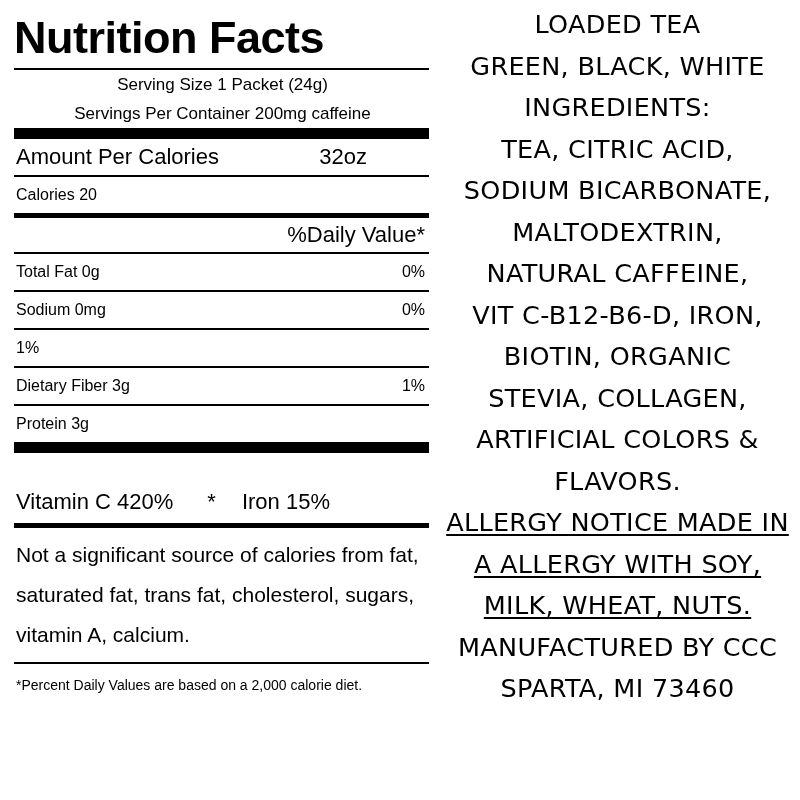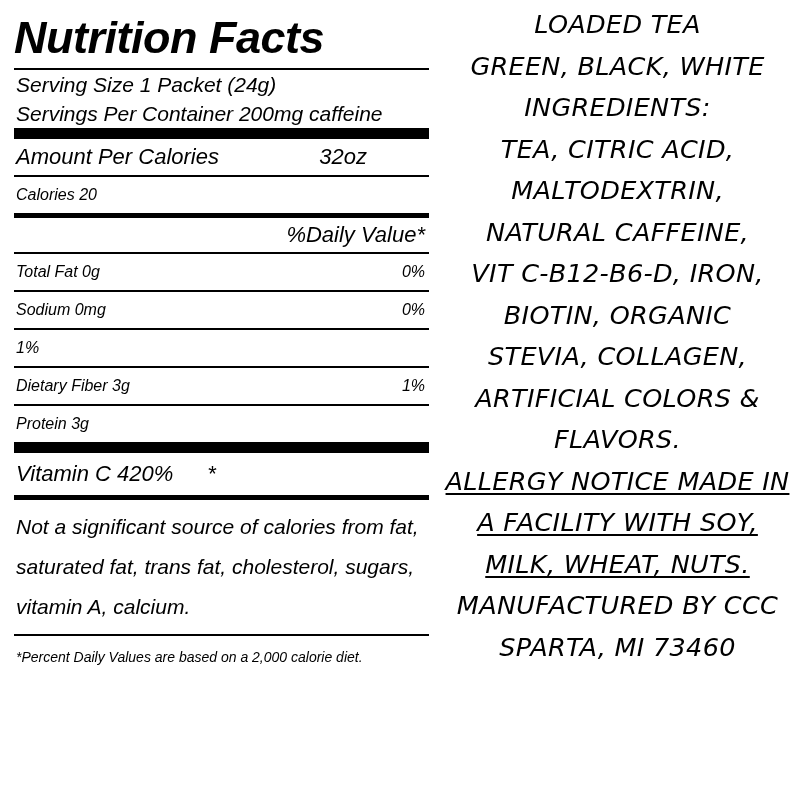--- a/index.html
+++ b/index.html
@@ -12,21 +12,20 @@
     height: 800px;
     font-family: "Liberation Sans", sans-serif;
     color: #000000;
     overflow: hidden;
   }
   .page {
     width: 800px;
     height: 800px;
     display: flex;
     box-sizing: border-box;
-    font-style: italic;
   }
 
   
   .nutrition-panel {
     width: 437px;
     box-sizing: border-box;
     padding: 6px 8px 4px 14px;
     display: flex;
     flex-direction: column;
   }
@@ -36,23 +35,24 @@
     font-size: 45px;
     line-height: 52px;
     letter-spacing: -0.5px;
     margin: 6px 0 4px 0;
   }
   .rule-thin { border-top: 2px solid #000; }
   .rule-med { border-top: 5px solid #000; }
   .rule-thick { border-top: 11px solid #000; }
 
   .nf-line {
-    font-size: 21px;
+    font-size: 17px;
     line-height: 27px;
     padding: 1px 0 1px 2px;
+    text-align: center;
   }
   .nf-row {
     display: flex;
     justify-content: space-between;
     align-items: baseline;
     font-size: 16px;
     line-height: 30px;
     padding: 3px 4px 3px 2px;
   }
   .nf-row.amount {
@@ -65,20 +65,21 @@
     font-size: 22px;
     line-height: 30px;
     padding: 2px 4px 2px 0;
     font-weight: normal;
   }
   .nf-vits {
     display: flex;
     font-size: 22px;
     line-height: 30px;
     padding: 6px 4px 6px 2px;
+    margin-top: 28px;
   }
   .nf-vits .v1 { }
   .nf-vits .star { margin: 0 26px 0 34px; }
   .nf-vits .v2 { }
   .nf-note {
     font-size: 21px;
     line-height: 40px;
     padding: 7px 6px 7px 2px;
   }
   .nf-footnote {
@@ -163,43 +164,45 @@
     <div class="nf-row">
       <span>Protein 3g</span>
       <span></span>
     </div>
 
     <div class="rule-thick"></div>
 
     <div class="nf-vits">
       <span class="v1">Vitamin C 420%</span>
       <span class="star">*</span>
+      <span class="v2">Iron 15%</span>
     </div>
 
     <div class="rule-med"></div>
 
     <div class="nf-note">Not a significant source of calories from fat, saturated fat, trans fat, cholesterol, sugars, vitamin A, calcium.</div>
 
     <div class="rule-thin"></div>
 
     <div class="nf-footnote">*Percent Daily Values are based on a 2,000 calorie diet.</div>
   </div>
 
   <div class="ingredients-panel">
     <div class="ing-line">LOADED TEA</div>
     <div class="ing-line">GREEN, BLACK, WHITE</div>
     <div class="ing-line">INGREDIENTS:</div>
     <div class="ing-line">TEA, CITRIC ACID,</div>
+    <div class="ing-line">SODIUM BICARBONATE,</div>
     <div class="ing-line">MALTODEXTRIN,</div>
     <div class="ing-line">NATURAL CAFFEINE,</div>
     <div class="ing-line">VIT C-B12-B6-D, IRON,</div>
     <div class="ing-line">BIOTIN, ORGANIC</div>
     <div class="ing-line">STEVIA, COLLAGEN,</div>
     <div class="ing-line">ARTIFICIAL COLORS &amp;</div>
     <div class="ing-line">FLAVORS.</div>
     <div class="ing-line u">ALLERGY NOTICE MADE IN</div>
-    <div class="ing-line u">A FACILITY WITH SOY,</div>
+    <div class="ing-line u">A ALLERGY WITH SOY,</div>
     <div class="ing-line u">MILK, WHEAT, NUTS.</div>
     <div class="ing-line">MANUFACTURED BY CCC</div>
     <div class="ing-line">SPARTA, MI 73460</div>
   </div>
 
 </div>
 
 </body></html>

